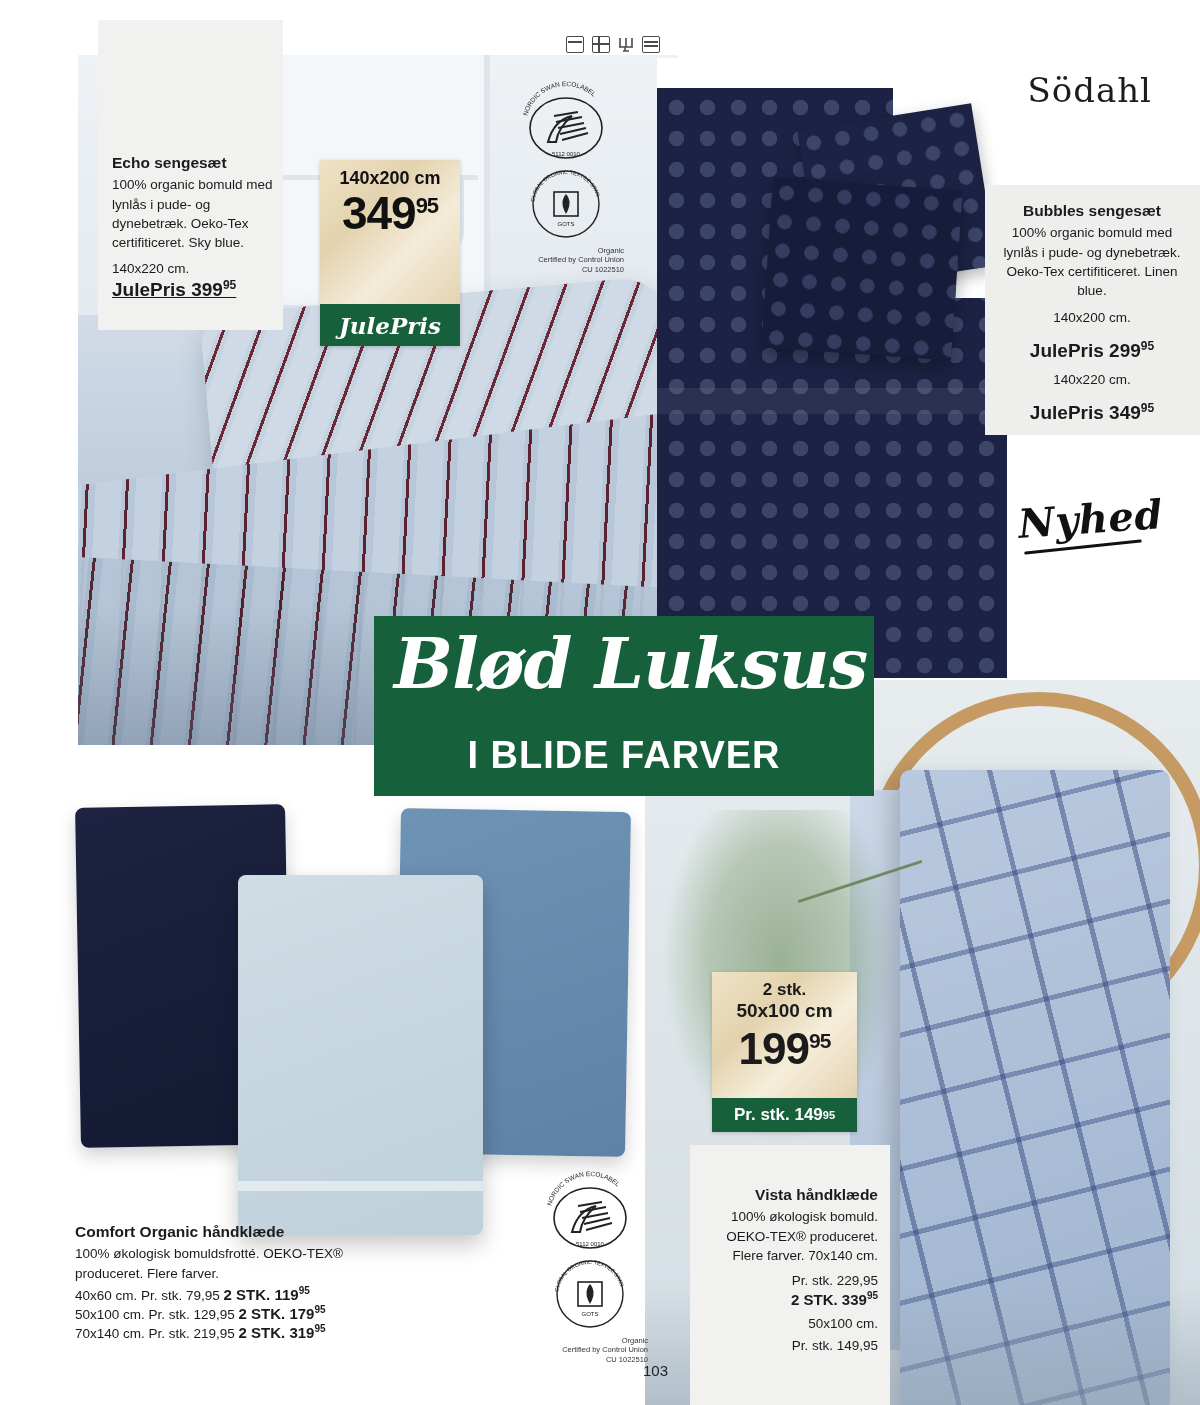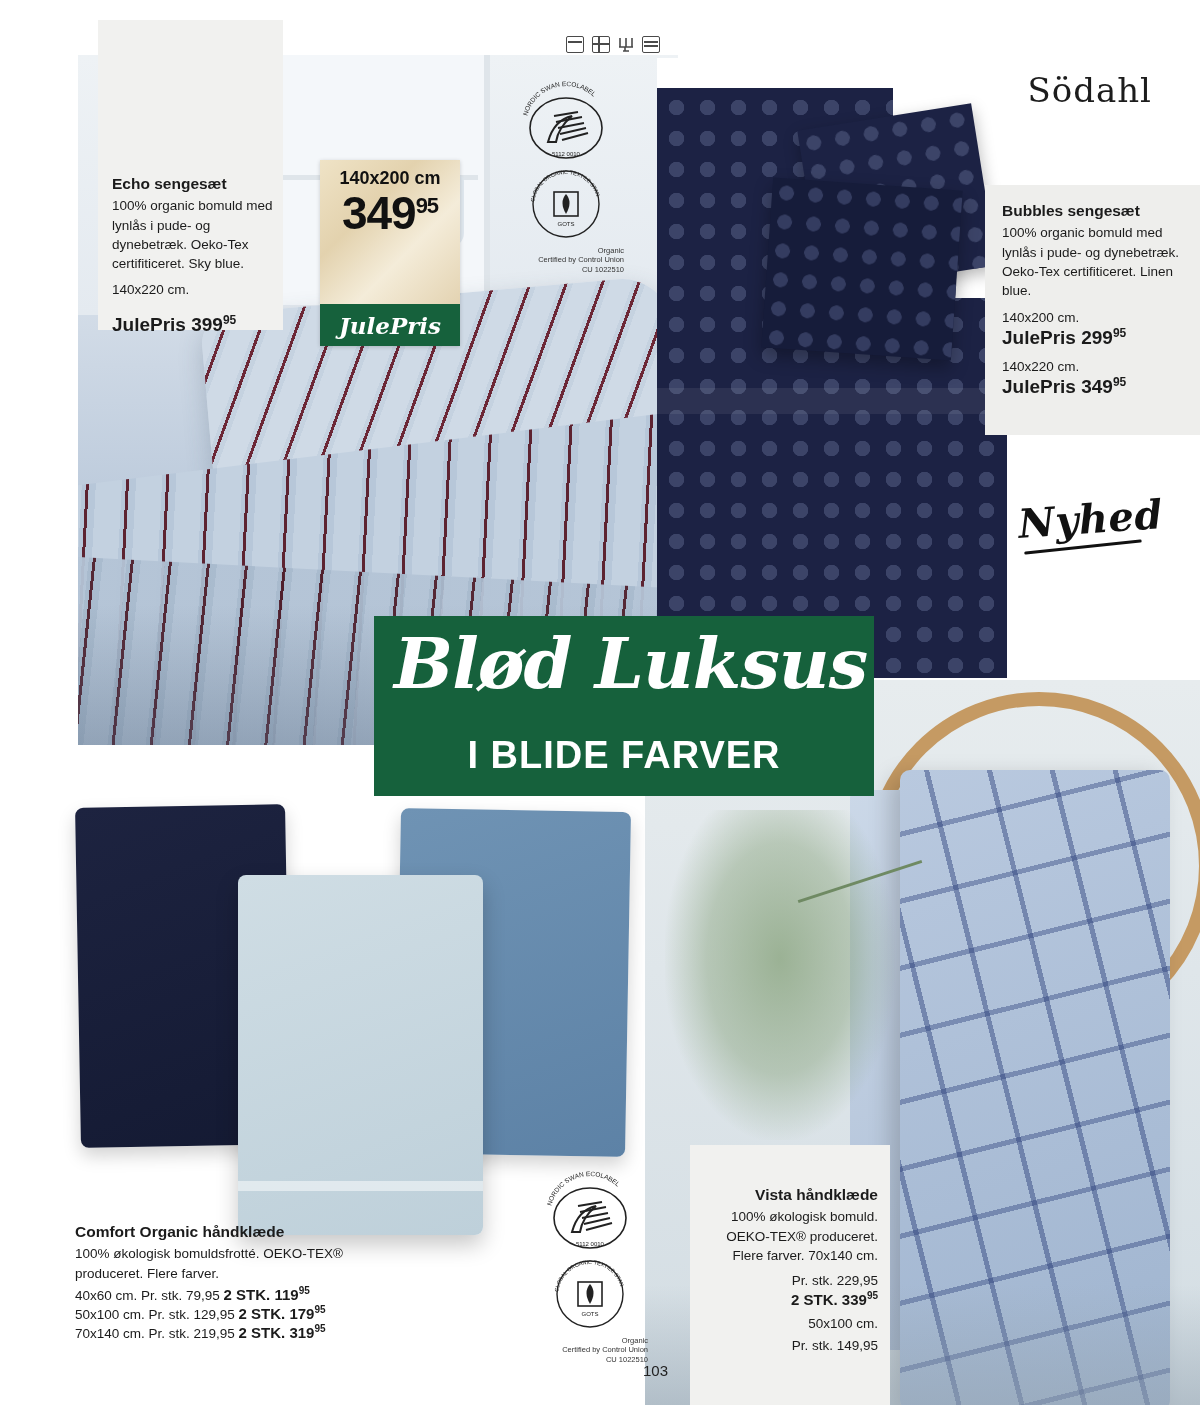--- a/index.html
+++ b/index.html
@@ -62,25 +62,25 @@
   }
   .nyhed-1{position:absolute;left:112px;top:68px;font-size:40px;transform:rotate(-4deg);}
   .nyhed-1::after{content:"";position:absolute;left:4px;bottom:-6px;width:118px;height:3px;background:#111;border-radius:3px;transform:rotate(-2deg);}
   .nyhed-2{position:absolute;left:1018px;top:495px;font-size:40px;transform:rotate(-4deg);}
   .nyhed-2::after{content:"";position:absolute;left:4px;bottom:-6px;width:118px;height:3px;background:#111;border-radius:3px;transform:rotate(-2deg);}
 
   
   .card-echo{
     position:absolute;left:98px;top:20px;width:185px;height:310px;background:#f1f1ef;z-index:3;
   }
-  .card-echo .inner{position:absolute;left:14px;top:154px;width:165px;}
+  .card-echo .inner{position:absolute;left:14px;top:133px;width:165px;}
   .t-title{font-size:15.5px;font-weight:700;line-height:1.25;}
   .t-body{font-size:13.5px;line-height:1.42;margin-top:3px;}
   .t-size{font-size:13.5px;margin-top:9px;}
-  .t-price{font-size:19px;font-weight:700;margin-top:16px;}
+  .t-price{font-size:19px;font-weight:700;margin-top:2px;text-decoration:underline;}
   .t-price sup{font-size:12px;font-weight:700;vertical-align:super;}
 
   
   .burst{
     position:absolute;left:320px;top:160px;width:140px;height:186px;z-index:5;
     background:linear-gradient(135deg,#efe3c6 0%,#e3d2ae 30%,#f4ecd9 55%,#ddc9a2 100%);
     box-shadow:0 1px 4px rgba(0,0,0,.18);
   }
   .burst .size{position:absolute;top:8px;left:0;width:100%;text-align:center;font-size:18px;font-weight:700;color:#111;}
   .burst .big{position:absolute;top:26px;left:0;width:100%;text-align:center;font-size:46px;font-weight:700;letter-spacing:-1px;color:#111;}
@@ -109,25 +109,25 @@
   .bub-pillow-a{position:absolute;left:152px;top:58px;width:176px;height:164px;background:#1c2244;
     background-image:radial-gradient(circle,#3c4468 7px,rgba(60,68,104,0) 7.5px);background-size:29px 29px;
     transform:rotate(-9deg);box-shadow:0 6px 16px rgba(0,0,0,.28);}
   .bub-pillow-b{position:absolute;left:110px;top:126px;width:190px;height:170px;background:#161c3a;
     background-image:radial-gradient(circle,#343c60 7px,rgba(52,60,96,0) 7.5px);background-size:29px 29px;
     transform:rotate(4deg);box-shadow:0 8px 18px rgba(0,0,0,.3);}
   .bub-fold{position:absolute;left:0;top:330px;width:350px;height:26px;background:rgba(255,255,255,.07);}
 
   
   .card-bubbles{position:absolute;left:985px;top:185px;width:215px;height:250px;background:#eeeeec;z-index:3;}
-  .card-bubbles .inner{position:absolute;right:18px;top:16px;width:180px;text-align:left;}
+  .card-bubbles .inner{position:absolute;right:18px;top:16px;width:180px;text-align:center;}
   .card-bubbles .t-title{font-size:15.5px;}
   .card-bubbles .t-body{font-size:13.5px;}
   .card-bubbles .line{margin-top:10px;font-size:13.5px;}
-  .card-bubbles .line b{display:block;font-size:19px;margin-top:1px;}
+  .card-bubbles .line b{display:block;font-size:19px;margin-top:14px;}
   .card-bubbles .line b sup{font-size:12px;vertical-align:super;}
 
   
   .banner{position:absolute;left:374px;top:616px;width:500px;height:180px;background:#16613c;z-index:6;}
   .banner .script{
     position:absolute;left:20px;top:6px;width:470px;text-align:left;color:#fff;
     font-family:"DejaVu Serif",serif;font-style:italic;font-weight:700;font-size:70px;letter-spacing:-1px;
     white-space:nowrap;
   }
   .banner .sub{position:absolute;left:0;top:118px;width:500px;text-align:center;color:#fff;
@@ -311,20 +311,29 @@
 
   <div class="photo-bath bath">
     <div class="rail"></div>
     <div class="towelsmall"></div>
     <div class="towelbig"></div>
     <div class="plant"></div>
     <div class="stem"></div>
     <div class="floor"></div>
   </div>
 
+  <div class="burst2">
+    <div class="l1">2 stk.</div>
+    <div class="l2">50x100 cm</div>
+    <div class="big"><span>199</span><sup>95</sup></div>
+    <div class="foot">
+        <span>Pr. stk. 149</span>
+        <sup>95</sup>
+      </div>
+  </div>
 
   <div class="eco two">
     <div class="swan">
       <svg viewBox="0 0 96 96" width="96" height="96">
         <defs>
             <path id="arc1b" d="M8,48 a40,40 0 0 1 80,0"></path>
           </defs>
         <ellipse cx="48" cy="50" rx="36" ry="30" fill="none" stroke="#222" stroke-width="1.6"></ellipse>
         <g stroke="#222" stroke-width="2" fill="none">
           <path d="M30 64 q6 -22 24 -26 q-14 12 -16 26 z"></path>

